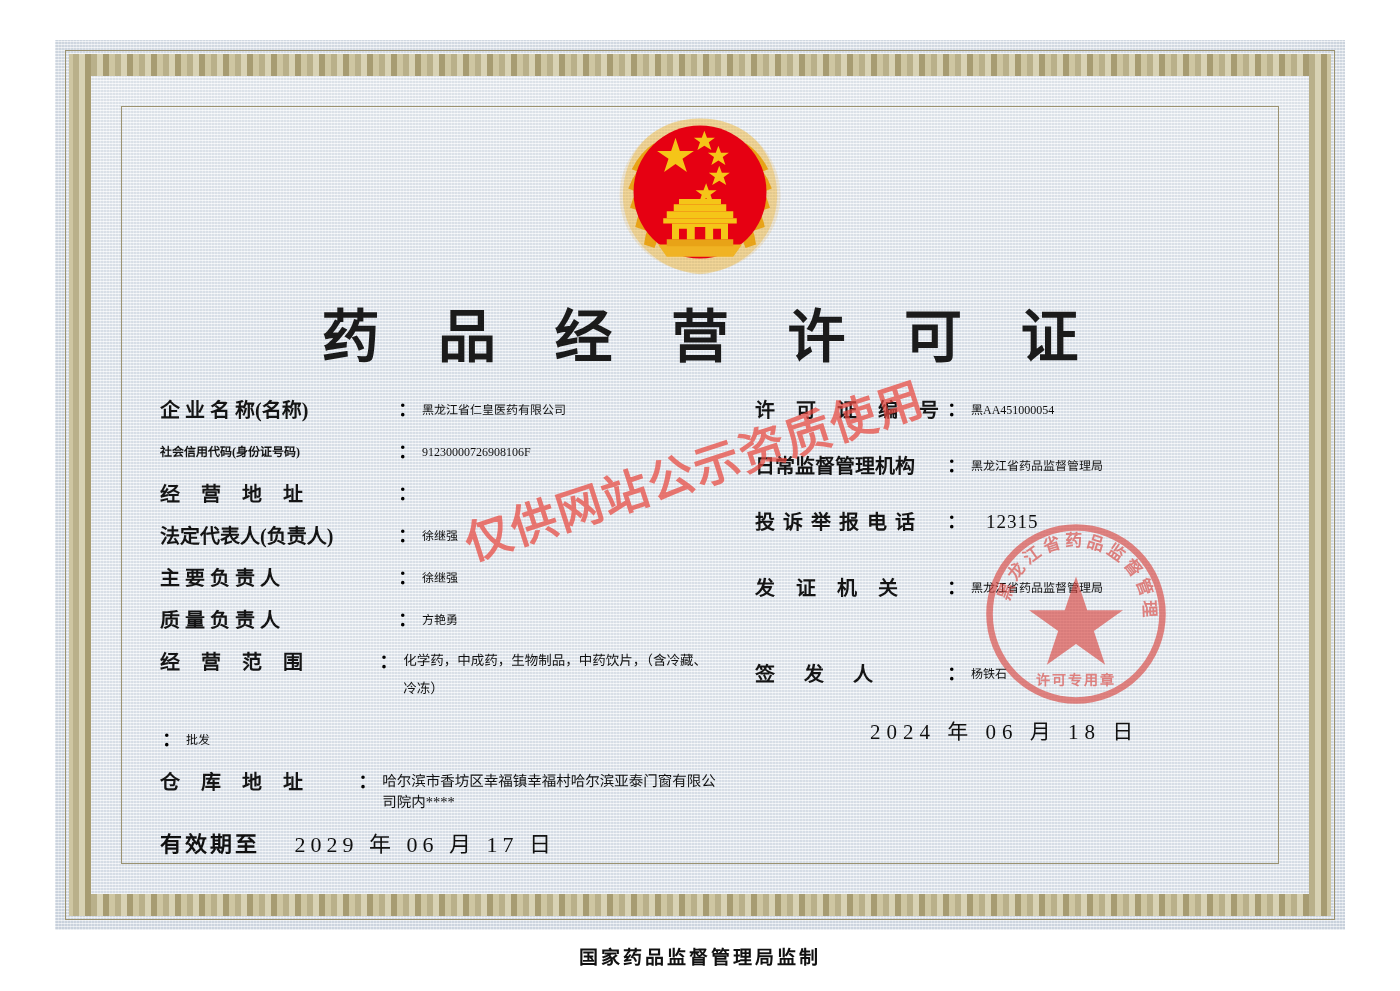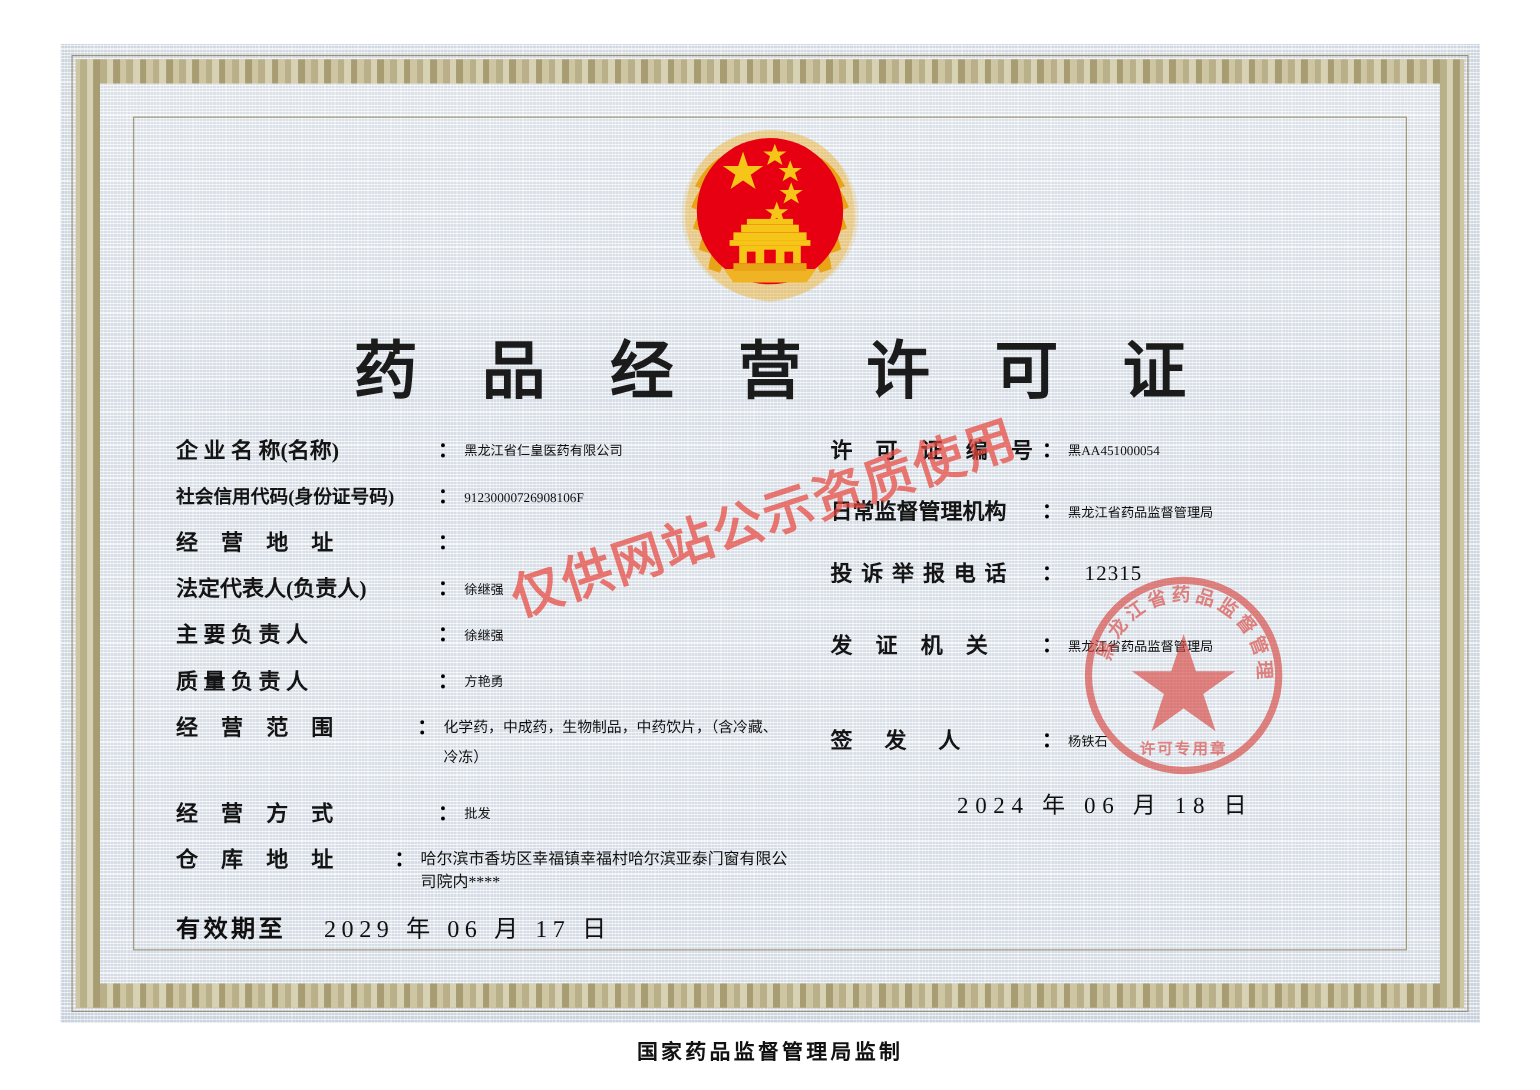--- a/index.html
+++ b/index.html
@@ -142,21 +142,21 @@
     min-height: 30px;
   }
   .lbl {
     font-size: 20px;
     color: #141414;
     white-space: nowrap;
     font-weight: bold;
     line-height: 30px;
   }
   .lbl.sm {
-    font-size: 17px;
+    font-size: 12px;
     font-weight: bold;
   }
   .colon {
     font-size: 19px;
     line-height: 30px;
     font-weight: bold;
     padding: 0 2px;
   }
   .val {
     font-size: 12px;
@@ -360,21 +360,20 @@
           <span class="val">方艳勇</span>
         </div>
 
         <div class="row">
           <span class="lbl lw-c spread-3">经 营 范 围</span>
           <span class="colon">：</span>
           <span class="val small">化学药，中成药，生物制品，中药饮片，（含冷藏、冷冻）</span>
         </div>
 
         <div class="row" style="margin-top:22px;">
-          <span class="lbl lw-c spread-3">经 营 方 式</span>
           <span class="colon">：</span>
           <span class="val">批发</span>
         </div>
 
         <div class="row">
           <span class="lbl lw-c spread-3">仓 库 地 址</span>
           <span class="colon">：</span>
           <span class="val two-line" style="max-width:345px;">哈尔滨市香坊区幸福镇幸福村哈尔滨亚泰门窗有限公司院内****</span>
         </div>
 

